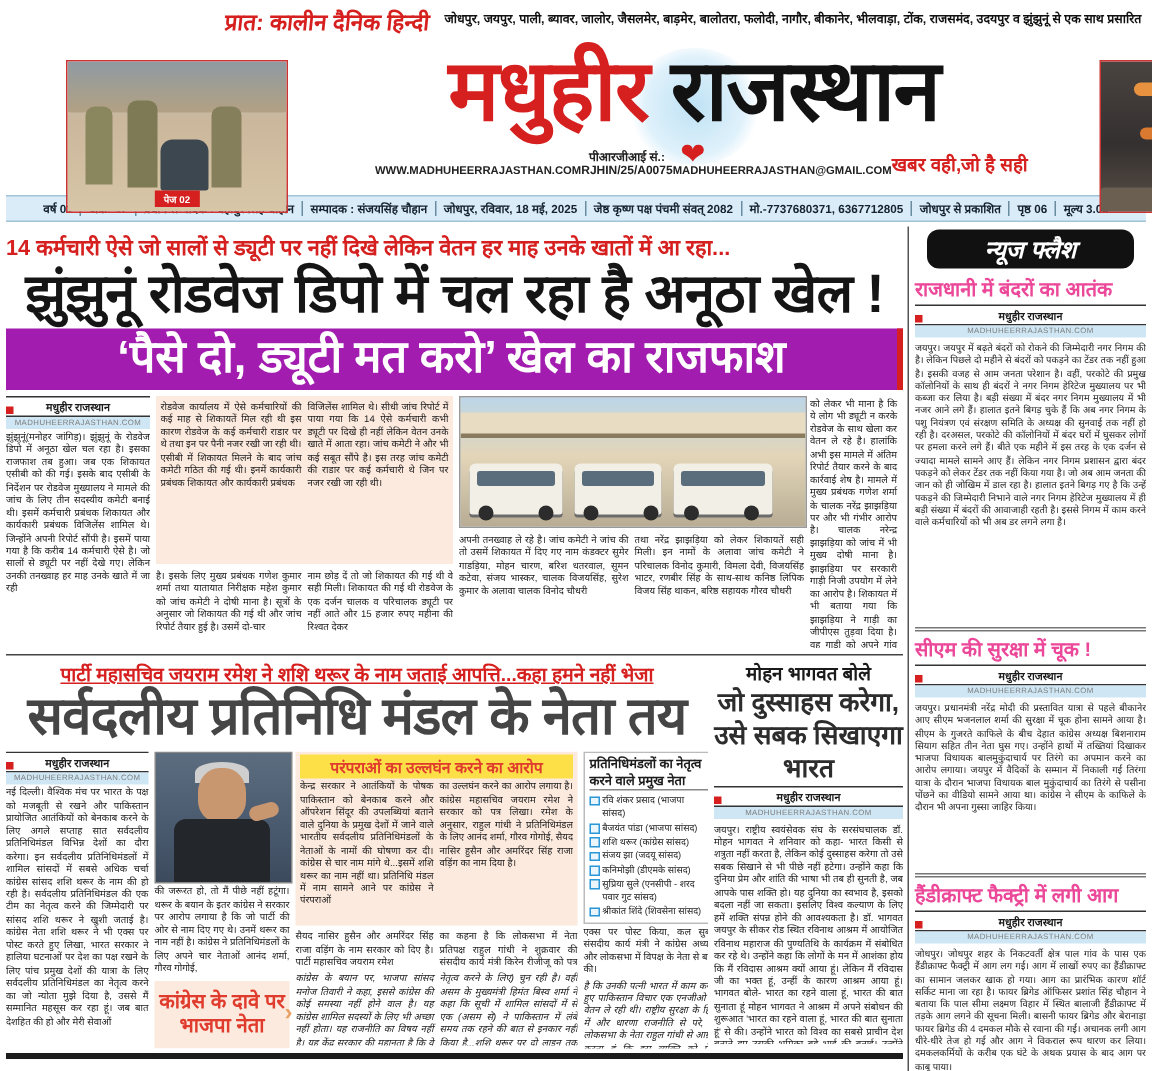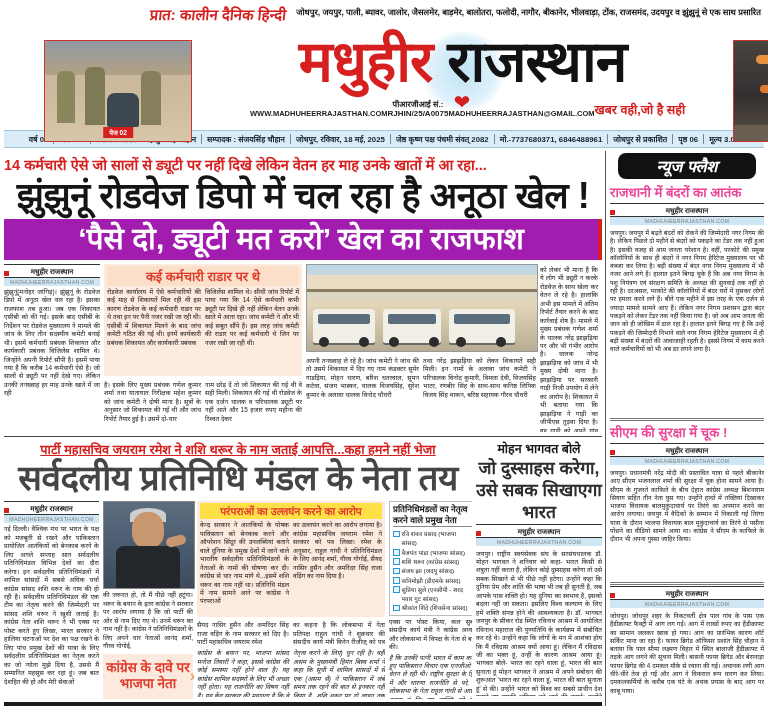--- a/index.html
+++ b/index.html
@@ -159,21 +159,21 @@
     </figure>
   </section>
 
   <div class="infobar">
     <span>वर्ष 01</span>
     <span>अंक: 47</span>
     <span>प्रधान सम्पादक : बहादुर सिंह चौहान</span>
     <span>सम्पादक : संजयसिंह चौहान</span>
     <span>जोधपुर, रविवार, 18 मई, 2025</span>
     <span>जेष्ठ कृष्ण पक्ष पंचमी संवत् 2082</span>
-    <span>मो.-7737680371, 6846488961</span>
+    <span>मो.-7737680371, 6367712805</span>
     <span>जोधपुर से प्रकाशित</span>
     <span>पृष्ठ 06</span>
     <span>मूल्य 3.00</span>
   </div>
 
   <div class="content">
 
     <div class="main-col">
 
       <section>
@@ -186,21 +186,20 @@
             <div class="byline">
               <span class="by-sq"></span>
               <div class="by-name">मधुहीर राजस्थान</div>
               <div class="by-site">MADHUHEERRAJASTHAN.COM</div>
             </div>
             <p class="body">झुंझुनूं(मनोहर जांगिड़)। झुंझुनूं के रोडवेज डिपो में अनूठा खेल चल रहा है। इसका राजफाश तब हुआ। जब एक शिकायत एसीबी को की गई। इसके बाद एसीबी के निर्देशन पर रोडवेज मुख्यालय ने मामले की जांच के लिए तीन सदस्यीय कमेटी बनाई थी। इसमें कर्मचारी प्रबंधक शिकायत और कार्यकारी प्रबंधक विजिलेंस शामिल थे। जिन्होंने अपनी रिपोर्ट सौंपी है। इसमें पाया गया है कि करीब 14 कर्मचारी ऐसे है। जो सालों से ड्यूटी पर नहीं देखे गए। लेकिन उनकी तनख्वाह हर माह उनके खाते में जा रही</p>
           </div>
 
           <div class="c2">
             <div class="radar-box">
-              <div class="rb-title">कई कर्मचारी राडार पर थे</div>
               <div class="two-col">
                 <p class="body">रोडवेज कार्यालय में ऐसे कर्मचारियों की कई माह से शिकायतें मिल रही थी इस कारण रोडवेज के कई कर्मचारी राडार पर थे तथा इन पर पैनी नजर रखी जा रही थी। एसीबी में शिकायत मिलने के बाद जांच कमेटी गठित की गई थी। इनमें कार्यकारी प्रबंधक शिकायत और कार्यकारी प्रबंधक</p>
                 <p class="body">विजिलेंस शामिल थे। सीधी जांच रिपोर्ट में पाया गया कि 14 ऐसे कर्मचारी कभी ड्यूटी पर दिखे ही नहीं लेकिन वेतन उनके खाते में आता रहा। जांच कमेटी ने और भी कई सबूत सौंपे है। इस तरह जांच कमेटी की राडार पर कई कर्मचारी थे जिन पर नजर रखी जा रही थी।</p>
               </div>
             </div>
             <div class="two-col under-box">
               <p class="body">है। इसके लिए मुख्य प्रबंधक गणेश कुमार शर्मा तथा यातायात निरीक्षक महेश कुमार को जांच कमेटी ने दोषी माना है। सूत्रों के अनुसार जो शिकायत की गई थी और जांच रिपोर्ट तैयार हुई है। उसमें दो-चार</p>
               <p class="body">नाम छोड़ दें तो जो शिकायत की गई थी वे सही मिली। शिकायत की गई थी रोडवेज के एक दर्जन चालक व परिचालक ड्यूटी पर नहीं आते और 15 हजार रुपए महीना की रिश्वत देकर</p>
             </div>
           </div>
@@ -348,20 +347,21 @@
       <div class="byline">
         <span class="by-sq"></span>
         <div class="by-name">मधुहीर राजस्थान</div>
         <div class="by-site">MADHUHEERRAJASTHAN.COM</div>
       </div>
       <div class="a-body2" style="overflow:hidden;">
         <p class="body">जयपुर। प्रधानमंत्री नरेंद्र मोदी की प्रस्तावित यात्रा से पहले बीकानेर आए सीएम भजनलाल शर्मा की सुरक्षा में चूक होना सामने आया है। सीएम के गुजरते काफिले के बीच देहात कांग्रेस अध्यक्ष बिशनाराम सियाग सहित तीन नेता घुस गए। उन्होंने हाथों में तख्तियां दिखाकर भाजपा विधायक बालमुकुंदाचार्य पर तिरंगे का अपमान करने का आरोप लगाया। जयपुर में वैदिकों के सम्मान में निकाली गई तिरंगा यात्रा के दौरान भाजपा विधायक बाल मुकुंदाचार्य का तिरंगे से पसीना पोंछने का वीडियो सामने आया था। कांग्रेस ने सीएम के काफिले के दौरान भी अपना गुस्सा जाहिर किया।</p>
       </div>
 
       <div class="sep2"></div>
+      <h4>हैंडीक्राफ्ट फैक्ट्री में लगी आग</h4>
       <div class="byline">
         <span class="by-sq"></span>
         <div class="by-name">मधुहीर राजस्थान</div>
         <div class="by-site">MADHUHEERRAJASTHAN.COM</div>
       </div>
       <div class="a-body3" style="overflow:hidden;">
         <p class="body">जोधपुर। जोधपुर शहर के निकटवर्ती क्षेत्र पाल गांव के पास एक हैंडीक्राफ्ट फैक्ट्री में आग लग गई। आग में लाखों रुपए का हैंडीक्राफ्ट का सामान जलकर खाक हो गया। आग का प्रारंभिक कारण शॉर्ट सर्किट माना जा रहा है। फायर ब्रिगेड ऑफिसर प्रशांत सिंह चौहान ने बताया कि पाल सीमा लक्ष्मण विहार में स्थित बालाजी हैंडीक्राफ्ट में तड़के आग लगने की सूचना मिली। बासनी फायर ब्रिगेड और बेरानाड़ा फायर ब्रिगेड की 4 दमकल मौके से रवाना की गई। अचानक लगी आग धीरे-धीरे तेज हो गई और आग ने विकराल रूप धारण कर लिया। दमकलकर्मियों के करीब एक घंटे के अथक प्रयास के बाद आग पर काबू पाया।</p>
       </div>
     </aside>
   </div>

